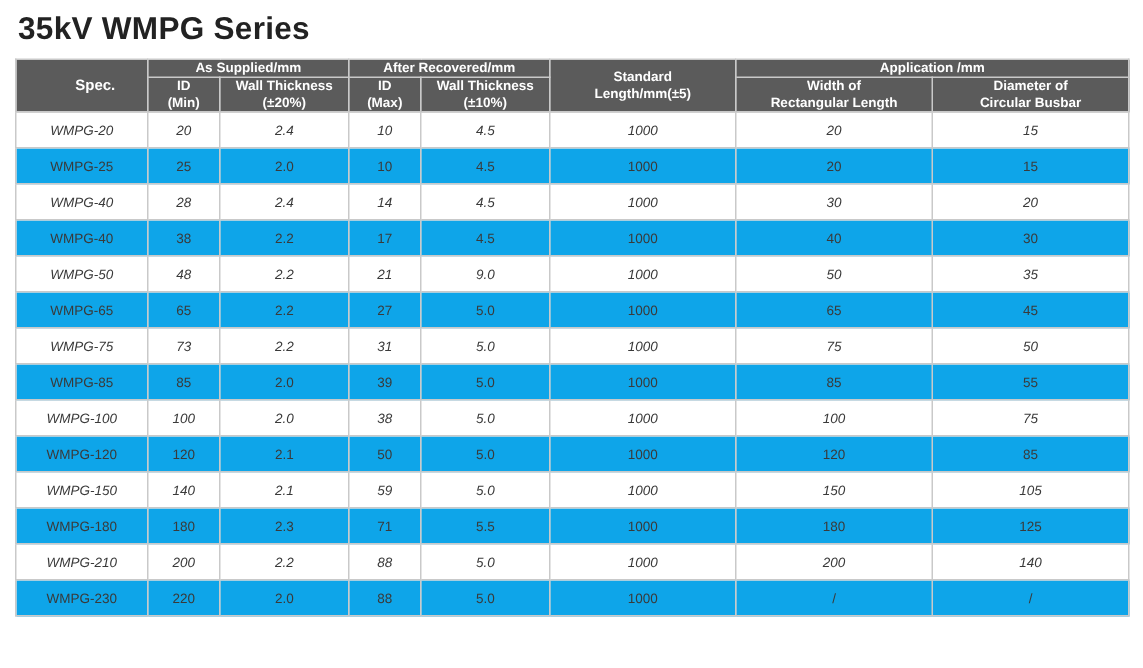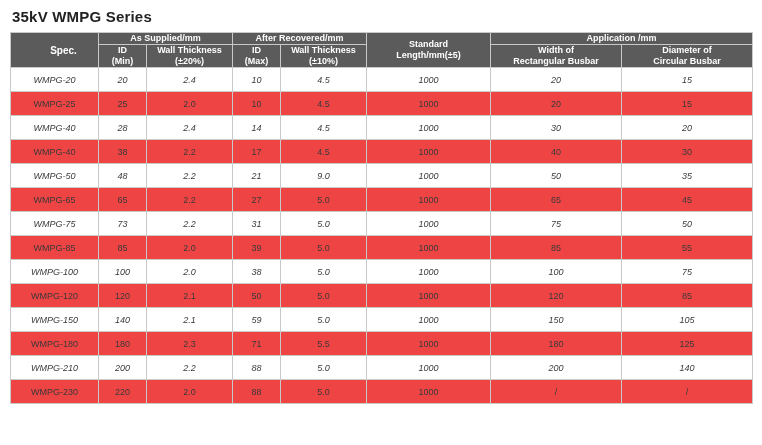--- a/index.html
+++ b/index.html
@@ -15,21 +15,21 @@
     overflow: hidden;
   }
   .page {
     width: 762px;
     height: 445px;
     box-sizing: border-box;
     padding: 6px 10px 0 10px;
     position: relative;
   }
   .title {
-    font-size: 15px;
+    font-size: 21px;
     font-weight: bold;
     color: #222222;
     margin: 2px 0 7px 2px;
     letter-spacing: 0.2px;
   }
   table.spec {
     border-collapse: collapse;
     width: 742px;
     table-layout: fixed;
     font-size: 9px;
@@ -59,21 +59,21 @@
   tbody td {
     height: 23px;
     color: #3a3a3a;
     font-size: 9px;
   }
   tbody tr.odd td {
     background: #ffffff;
     font-style: italic;
   }
   tbody tr.even td {
-    background: #ef4444;
+    background: #0ea5e9;
   }
   tbody td.rowhead {
     text-align: center;
     color: #3a3a3a;
   }
   .note {
     font-size: 8.5px;
     color: #4a4a4a;
     margin: 6px 0 0 4px;
   }
@@ -128,21 +128,21 @@
         <th>
           <span class="sub">ID</span>
           <span class="sub">(Max)</span>
         </th>
         <th>
           <span class="sub">Wall Thickness</span>
           <span class="sub">(±10%)</span>
         </th>
         <th>
           <span class="sub">Width of</span>
-          <span class="sub">Rectangular Busbar</span>
+          <span class="sub">Rectangular Length</span>
         </th>
         <th>
           <span class="sub">Diameter of</span>
           <span class="sub">Circular Busbar</span>
         </th>
       </tr>
     </thead>
     <tbody id="tbody">
         <tr class="odd">
           <td class="rowhead">WMPG-20</td>

